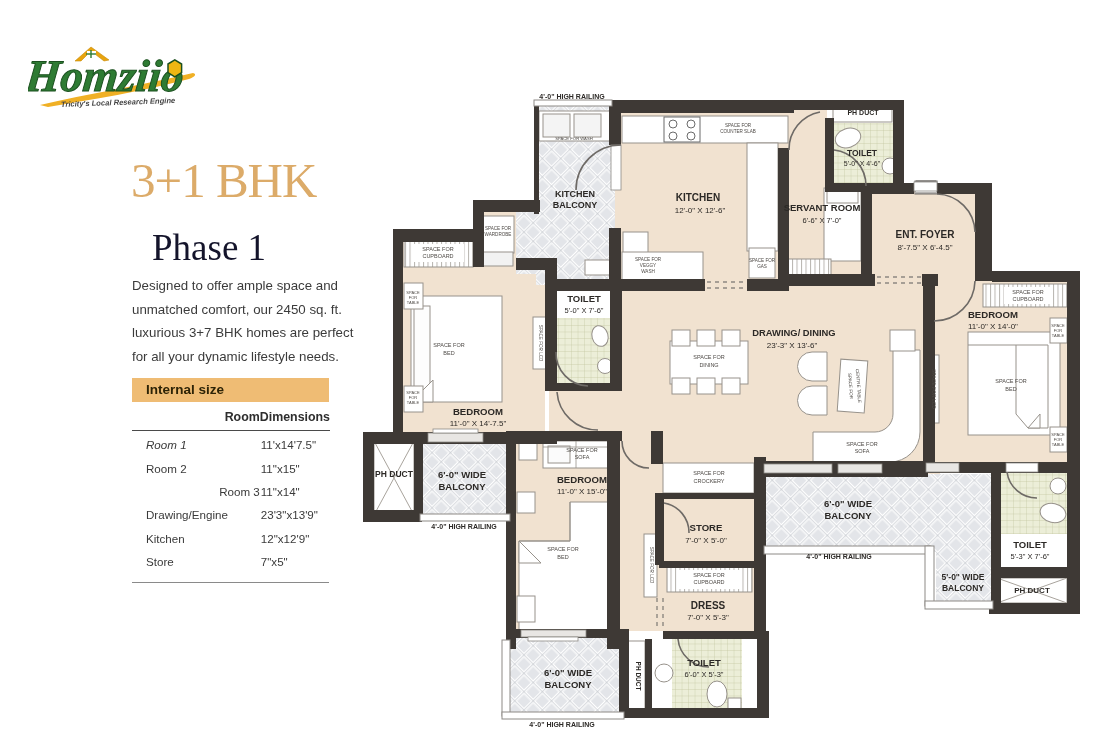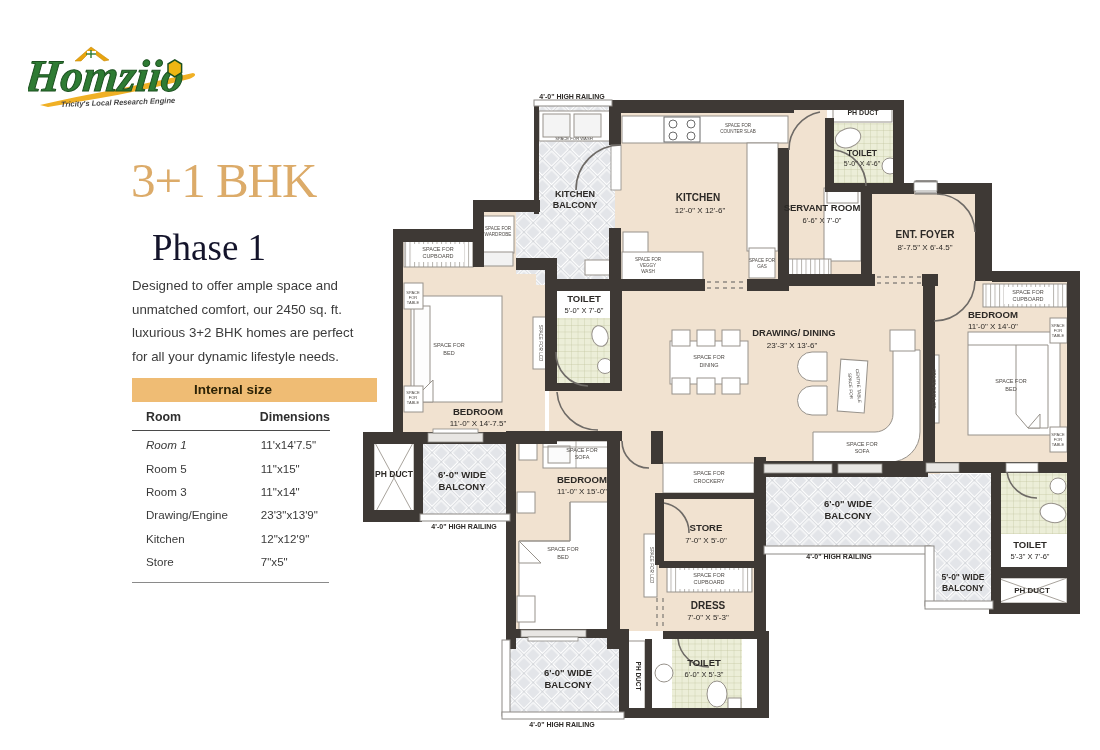--- a/index.html
+++ b/index.html
@@ -27,46 +27,46 @@
   <path d="M140 28 l6.8 -4.2 6.8 4.2 0 8.6 -6.8 4.2 -6.8 -4.2 Z" fill="#efb713" stroke="#1b501f" stroke-width="1.5"></path>
 
   <text x="33" y="71" font-size="7.6" font-style="italic" font-weight="700" fill="#454545" transform="rotate(-2 31 72)">Tricity's Local Research Engine</text>
 </svg>
 </div>
 
 <div class="abs" style="left:131px;top:152px;font-family:'Liberation Serif',serif;font-size:49px;color:#dcab69;letter-spacing:-1px;">3+1 BHK</div>
 
 <div class="abs" style="left:132px;top:226px;font-family:'Liberation Serif',serif;font-size:37px;color:#14142b;margin-left:20px;">Phase 1</div>
 
-<div class="abs" style="left:132px;top:274px;width:225px;font-size:13.3px;line-height:23.6px;color:#3b3b3b;">Designed to offer ample space and unmatched comfort, our 2450 sq. ft. luxurious 3+2 BHK homes are perfect for all your dynamic lifestyle needs.</div>
-
-<div class="abs" style="left:132px;top:378px;width:197px;height:24px;background:#efbc74;padding-left:48px;">
+<div class="abs" style="left:132px;top:274px;width:225px;font-size:13.3px;line-height:23.6px;color:#3b3b3b;">Designed to offer ample space and unmatched comfort, our 2450 sq. ft. luxurious 3+7 BHK homes are perfect for all your dynamic lifestyle needs.</div>
+
+<div class="abs" style="left:132px;top:378px;width:197px;height:24px;background:#efbc74;">
   <div style="margin:4px 0 0 14px;font-size:13.5px;font-weight:700;color:#2d2306;">Internal size</div>
 </div>
 
 <div class="abs" style="left:132px;top:402px;width:198px;">
   <table style="width:100%;border-collapse:collapse;font-size:11.6px;color:#3a3a3a;">
     <tbody>
           <tr style="font-weight:700;font-size:12.4px;color:#2e2e2e;">
-      <td style="padding:8px 0 6px 14px;width:114px;">Room</td>
+      <td style="padding:8px 0 6px 14px;width:114px;text-align:right;">Room</td>
             <td style="padding:8px 0 6px 0;">Dimensions</td>
     </tr>
     <tr>
             <td colspan="2" style="border-top:1.4px solid #4a4a4a;height:0;"></td>
           </tr>
     <tr>
             <td style="padding:5.2px 0 5.2px 14px;font-style:italic;">Room 1</td>
             <td>11'x14'7.5"</td>
           </tr>
     <tr>
-            <td style="padding:5.2px 0 5.2px 14px;">Room 5</td>
+            <td style="padding:5.2px 0 5.2px 14px;">Room 2</td>
             <td>11"x15"</td>
           </tr>
     <tr>
-            <td style="padding:5.2px 0 5.2px 14px;">Room 3</td>
+            <td style="padding:5.2px 0 5.2px 14px;text-align:right;">Room 3</td>
             <td>11"x14"</td>
           </tr>
     <tr>
             <td style="padding:5.2px 0 5.2px 14px;">Drawing/Engine</td>
             <td>23'3"x13'9"</td>
           </tr>
     <tr>
             <td style="padding:5.2px 0 5.2px 14px;">Kitchen</td>
             <td>12"x12'9"</td>
           </tr>

